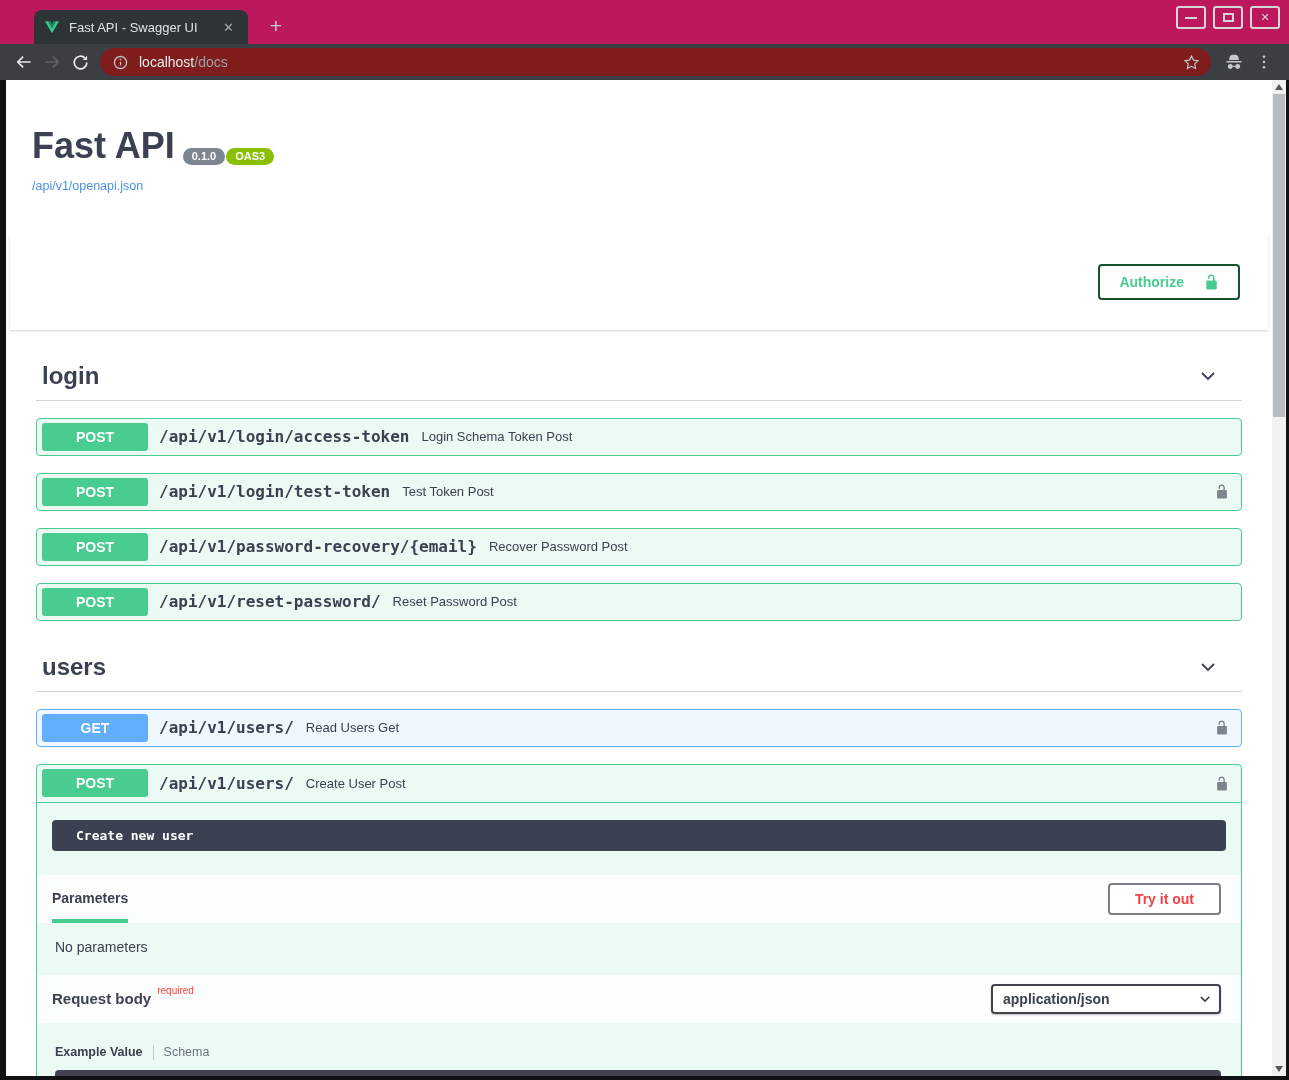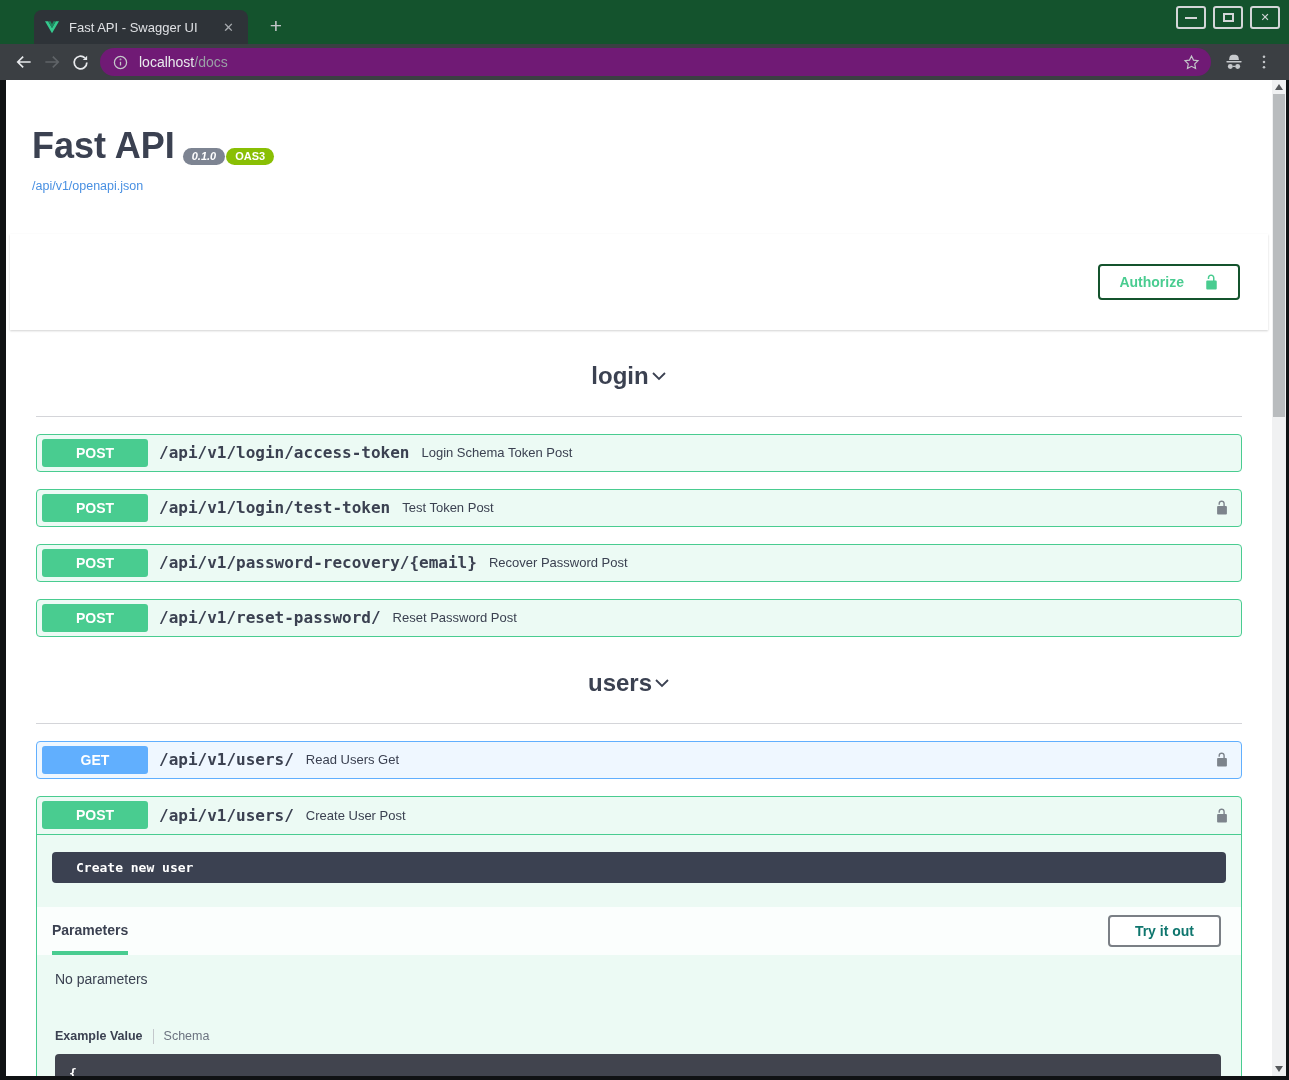--- a/index.html
+++ b/index.html
@@ -2,38 +2,38 @@
 <html><head>
 <meta charset="utf-8">
 <style>
   * { box-sizing: border-box; }
   html,body { margin:0; padding:0; width:1289px; height:1080px; overflow:hidden;
     font-family:"Liberation Sans", sans-serif; background:#16191c; }
 
   .window { width:1289px; height:1080px; display:flex; flex-direction:column; background:#1d2125; }
 
   
-  .titlebar { height:44px; position:relative; background:#14532d; flex:none; }
+  .titlebar { height:44px; position:relative; background:#be185d; flex:none; }
   .tab { position:absolute; left:34px; top:10px; width:214px; height:34px; background:#2e3338;
     border-radius:8px 8px 0 0; display:flex; align-items:center; padding:0 10px; }
   .favicon { width:16px; height:16px; flex:none; }
   .tab-title { color:#dfe1e4; font-size:13px; margin-left:9px; flex:1; white-space:nowrap; overflow:hidden; }
   .tab-close { color:#a7abaf; font-size:13px; padding:2px 4px; cursor:default; }
   .newtab { position:absolute; left:262px; top:12px; color:#c3c6c9; font-size:21px; font-weight:300;
     width:28px; height:28px; display:flex; align-items:center; justify-content:center; }
   .win-controls { position:absolute; right:9px; top:6px; display:flex; gap:7px; }
   .win-btn { width:30px; height:23px; border:2px solid #d4d6d8; border-radius:3px; color:#d4d6d8;
     display:flex; align-items:center; justify-content:center; font-size:11px; line-height:1; }
   .glyph-min { width:12px; height:2px; background:#d4d6d8; }
   .glyph-max { width:11px; height:9px; border:2px solid #d4d6d8; }
 
   
   .toolbar { height:36px; background:#3b3f43; display:flex; align-items:center; padding:0 10px; flex:none; }
   .nav-btn { width:28px; height:28px; display:flex; align-items:center; justify-content:center; flex:none; }
-  .omnibox { flex:1; height:28px; background:#701a75; border-radius:14px; display:flex; align-items:center;
+  .omnibox { flex:1; height:28px; background:#7f1d1d; border-radius:14px; display:flex; align-items:center;
     padding:0 10px 0 12px; margin:0 8px 0 6px; font-size:14px; }
   .url-host { color:#e8eaed; margin-left:10px; }
   .url-path { color:#9aa0a6; }
   .omni-spacer { flex:1; }
   .tool-icon { width:30px; height:28px; display:flex; align-items:center; justify-content:center; flex:none; }
 
   
   .content { flex:1; display:flex; min-height:0; background:#101214; padding:0 3px 4px 6px; }
   .page { flex:1; background:#fff; overflow:hidden; position:relative; color:#3b4151; }
   .vscroll { width:14px; background:#f0f1f2; position:relative; flex:none; }
@@ -42,36 +42,36 @@
   .vs-arrow-down { position:absolute; bottom:4px; left:3px; width:0; height:0;
     border-left:4px solid transparent; border-right:4px solid transparent; border-top:6px solid #55585b; }
   .vs-thumb { position:absolute; top:14px; left:1px; width:12px; height:323px; background:#b9bcbe; }
 
   
   .info-block { padding:46px 20px 18px 26px; }
   .api-title { font-size:36px; font-weight:700; color:#3b4151; margin:0; line-height:1.1; }
   .badges { display:inline-block; vertical-align:top; margin-left:8px; margin-top:2px; }
   .badge { display:inline-block; font-size:11px; font-weight:700; color:#fff; padding:2px 9px 3px;
     border-radius:50px; }
-  .badge-version { background:#7d8492;font-style:italic; }
+  .badge-version { background:#7d8492; }
   .badge-oas { background:#89bf04; margin-left:1px; }
   .spec-link { display:inline-block; margin-top:11px; color:#4990e2; font-size:12.5px; text-decoration:none; }
 
   
   .scheme-container { margin:22px 4px 0; background:#fff; box-shadow:0 1px 2px 0 rgba(0,0,0,.18);
     padding:30px 0; }
   .auth-wrapper { display:flex; justify-content:flex-end; padding-right:28px; }
   .authorize-btn { display:flex; align-items:center; gap:20px; background:transparent;
     border:2px solid #14532d; border-radius:4px; color:#49cc90; font-weight:700; font-size:14px;
     padding:7px 19px; font-family:inherit; }
 
   
   .ops-wrap { padding:0 30px; }
-  .opblock-tag { display:flex; align-items:center; justify-content:center;
-    margin-top:26px; padding:6px 24px 26px 6px; border-bottom:1px solid rgba(59,65,81,.22); }
+  .opblock-tag { display:flex; align-items:center; justify-content:space-between;
+    margin-top:26px; padding:6px 24px 10px 6px; border-bottom:1px solid rgba(59,65,81,.22); }
   .tag-name { font-size:24px; font-weight:700; color:#3b4151; }
   .tag-chevron { width:20px; height:20px; }
 
   .opblock { display:flex; align-items:center; height:38px; margin-top:17px; border-radius:4px;
     padding:0 12px 0 5px; border:1px solid; }
   .opblock.post { border-color:#49cc90; background:rgba(73,204,144,.1); }
   .opblock.get  { border-color:#61affe; background:rgba(97,175,254,.1); }
   .method-badge { width:106px; height:28px; border-radius:3px; color:#fff; font-weight:700; font-size:14px;
     display:flex; align-items:center; justify-content:center; flex:none; }
   .method-badge.post { background:#49cc90; }
@@ -85,21 +85,21 @@
   .opblock-open { margin-top:17px; border:1px solid #49cc90; border-radius:4px;
     background:rgba(73,204,144,.1); overflow:hidden; }
   .opblock-open .summary { display:flex; align-items:center; height:38px; padding:0 12px 0 5px;
     border-bottom:1px solid #49cc90; }
   .op-desc-bar { margin:17px 15px 24px; background:#3b4151; border-radius:4px; padding:8px 24px;
     color:#fff; font-family:"DejaVu Sans Mono", monospace; font-size:13px; font-weight:700; }
   .sec-header { display:flex; align-items:center; justify-content:space-between;
     background:rgba(255,255,255,.8); min-height:48px; padding:0 20px 0 15px; }
   .param-tab { position:relative; font-size:14px; font-weight:700; color:#3b4151; padding:15px 0 17px; }
   .param-tab::after { content:""; position:absolute; left:0; bottom:0; width:100%; height:4px; background:#49cc90; }
-  .tryout-btn { background:#fff; border:2px solid #7a7f85; border-radius:4px; color:#0f766e;
+  .tryout-btn { background:#fff; border:2px solid #7a7f85; border-radius:4px; color:#ef4444;
     font-weight:600; font-size:14px; padding:6px 25px; font-family:inherit; }
   .no-params { padding:16px 20px 20px 18px; font-size:14px; color:#3b4151; }
   .reqbody-left { display:flex; align-items:flex-start; }
   .reqbody-label { font-size:15px; font-weight:700; color:#3b4151; }
   .required-label { font-size:10px; color:#f93e3e; margin-left:6px; position:relative; top:-5px; }
   .select-wrap { position:relative; }
   .ct-select { width:230px; height:30px; border:2px solid #41444e; border-radius:4px; background:#fff;
     font-weight:700; font-size:14px; color:#3b4151; padding:0 34px 0 10px; appearance:none;
     -webkit-appearance:none; font-family:inherit; box-shadow:0 1px 2px 0 rgba(0,0,0,.25); }
   .select-chevron { position:absolute; right:9px; top:8px; pointer-events:none; }
@@ -274,20 +274,34 @@
 
           <div class="op-desc-bar">Create new user</div>
 
           <div class="sec-header">
             <span class="param-tab">Parameters</span>
             <button class="tryout-btn">Try it out</button>
           </div>
 
           <div class="no-params">No parameters</div>
 
+          <div class="sec-header">
+            <span class="reqbody-left">
+              <span class="reqbody-label">Request body</span>
+              <span class="required-label">required</span>
+            </span>
+            <span class="select-wrap">
+              <select class="ct-select">
+                <option>application/json</option>
+              </select>
+              <svg class="select-chevron" width="14" height="14" viewBox="0 0 20 20" fill="none" stroke="#3b4151" stroke-width="2.2">
+                  <path d="M4 7l6 6 6-6"></path>
+                </svg>
+            </span>
+          </div>
 
           <div class="model-example">
             <div class="tab-row">
               <span class="tab-example">Example Value</span>
               <span class="tab-divider"></span>
               <span class="tab-schema">Schema</span>
             </div>
             <div class="code-block">{</div>
           </div>
         </div>

